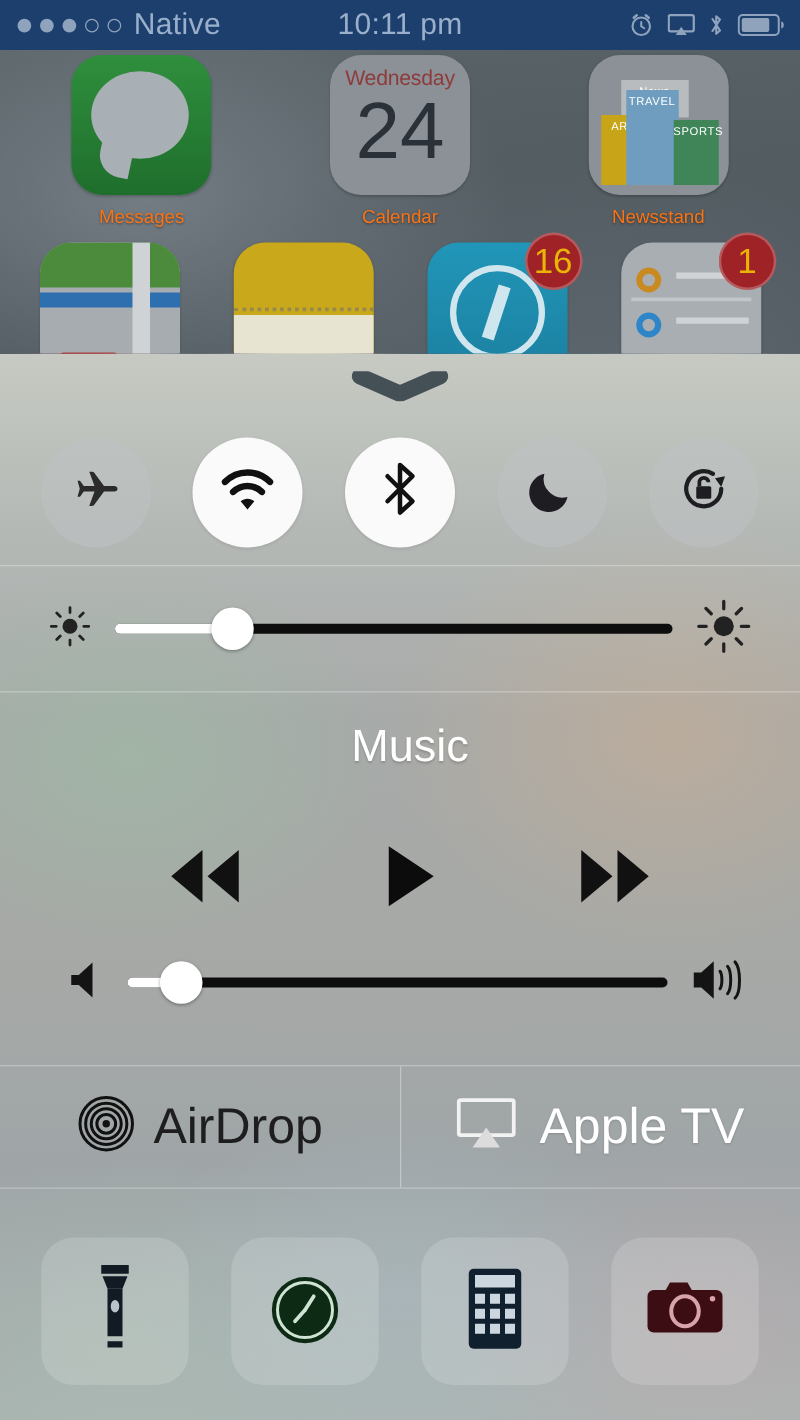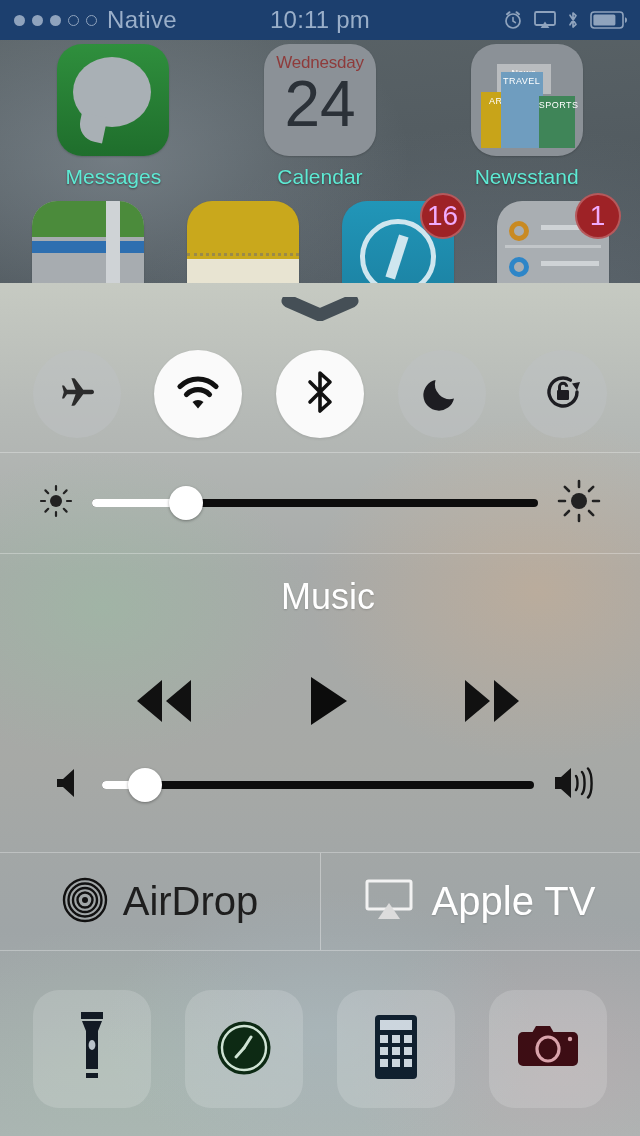--- a/index.html
+++ b/index.html
@@ -35,24 +35,24 @@
   .sb-center { width:34%; text-align:center; }
   .clock { font-size:24px; color:#9aafc9; letter-spacing:.2px; }
   .sb-right { width:33%; display:flex; align-items:center; justify-content:flex-end; gap:11px; padding-right:12px; }
   .sb-right svg { display:block; }
 
   
   .appgrid { position:absolute; top:44px; left:0; width:640px; }
   .approw { display:flex; justify-content:space-around; padding:0 10px; }
   .app { width:140px; display:flex; flex-direction:column; align-items:center; position:relative; }
   .icon { width:112px; height:112px; border-radius:25px; position:relative; overflow:hidden; box-shadow:0 1px 2px rgba(0,0,0,.18); }
-  .applabel { margin-top:9px; font-size:21px; color:#5eead4; text-shadow:0 1px 2px rgba(0,0,0,.45); }
+  .applabel { margin-top:9px; font-size:15px; color:#f97316; text-shadow:0 1px 2px rgba(0,0,0,.45); }
   .badge {
     position:absolute; top:-8px; right:2px; min-width:46px; height:46px;
-    border-radius:23px; background:#9e2226; color:#f0abfc;
+    border-radius:23px; background:#9e2226; color:#eab308;
     display:flex; align-items:center; justify-content:center;
     font-size:28px; border:2px solid rgba(255,255,255,.25); z-index:5;
   }
 
   
   .ic-messages { background:linear-gradient(180deg,#2f8f3d,#1f6e2c); }
   .bubble { position:absolute; left:16px; top:13px; width:78px; height:70px; background:#a9b0b5; border-radius:50%; }
   .bubble:after { content:""; position:absolute; left:6px; bottom:-14px; width:26px; height:26px; background:#a9b0b5; border-radius:0 0 0 18px; transform:rotate(12deg); }
 
   

